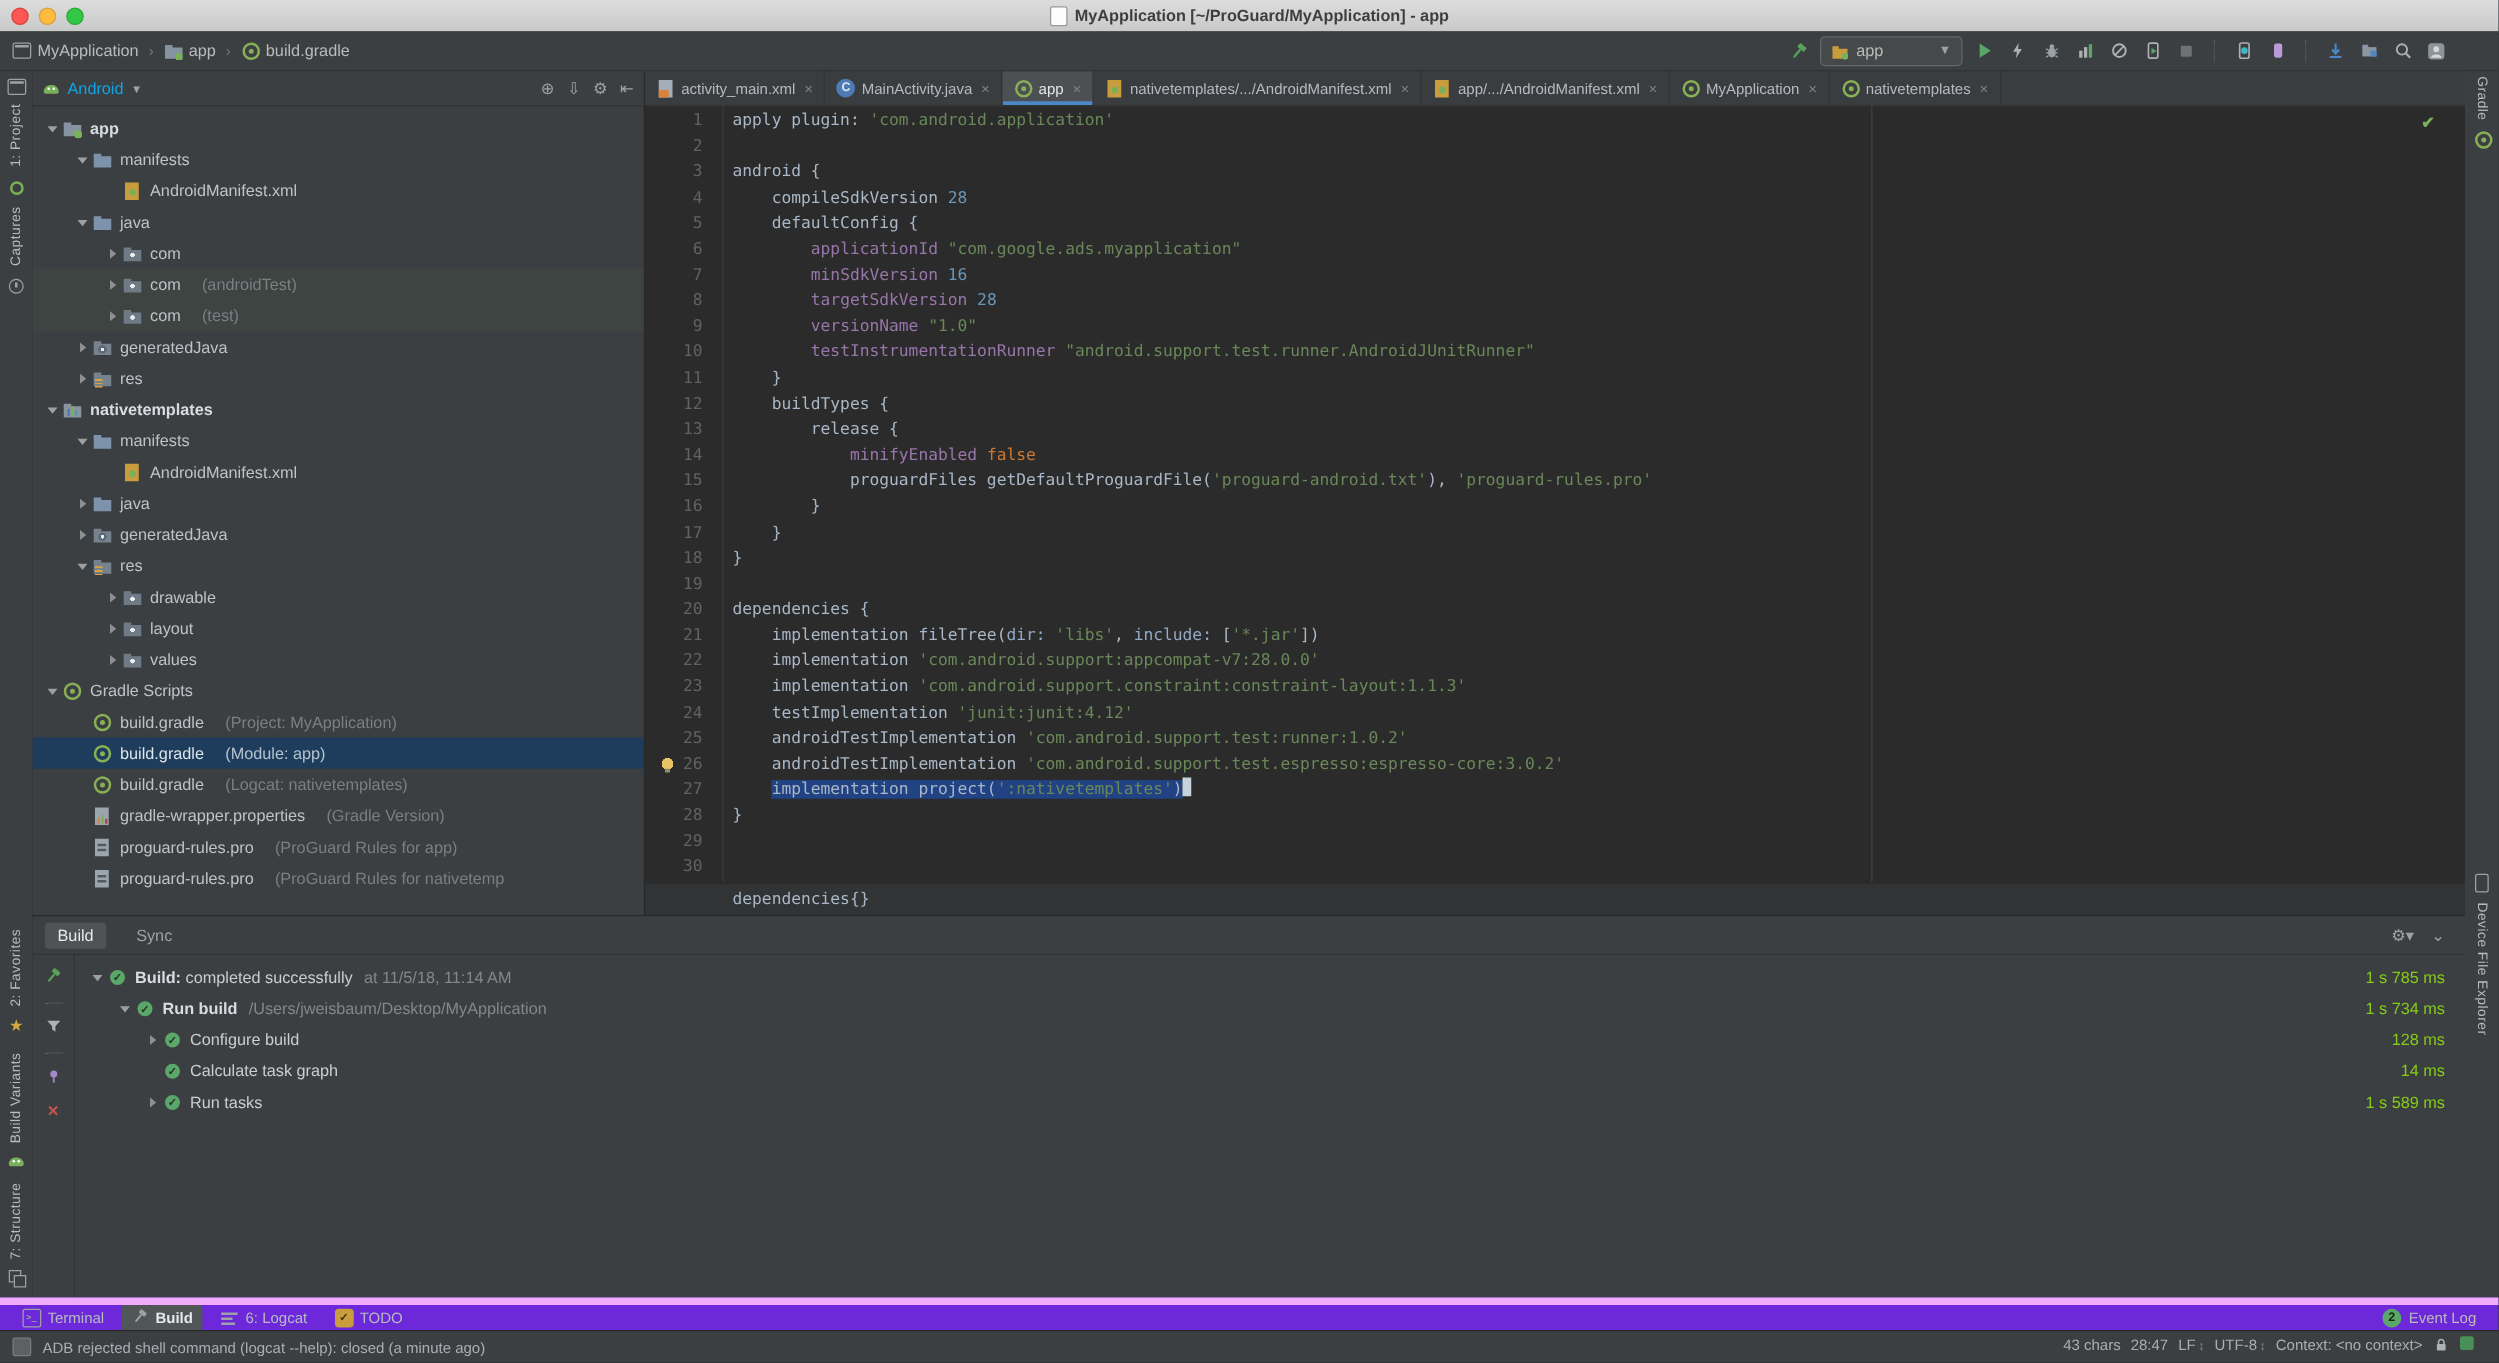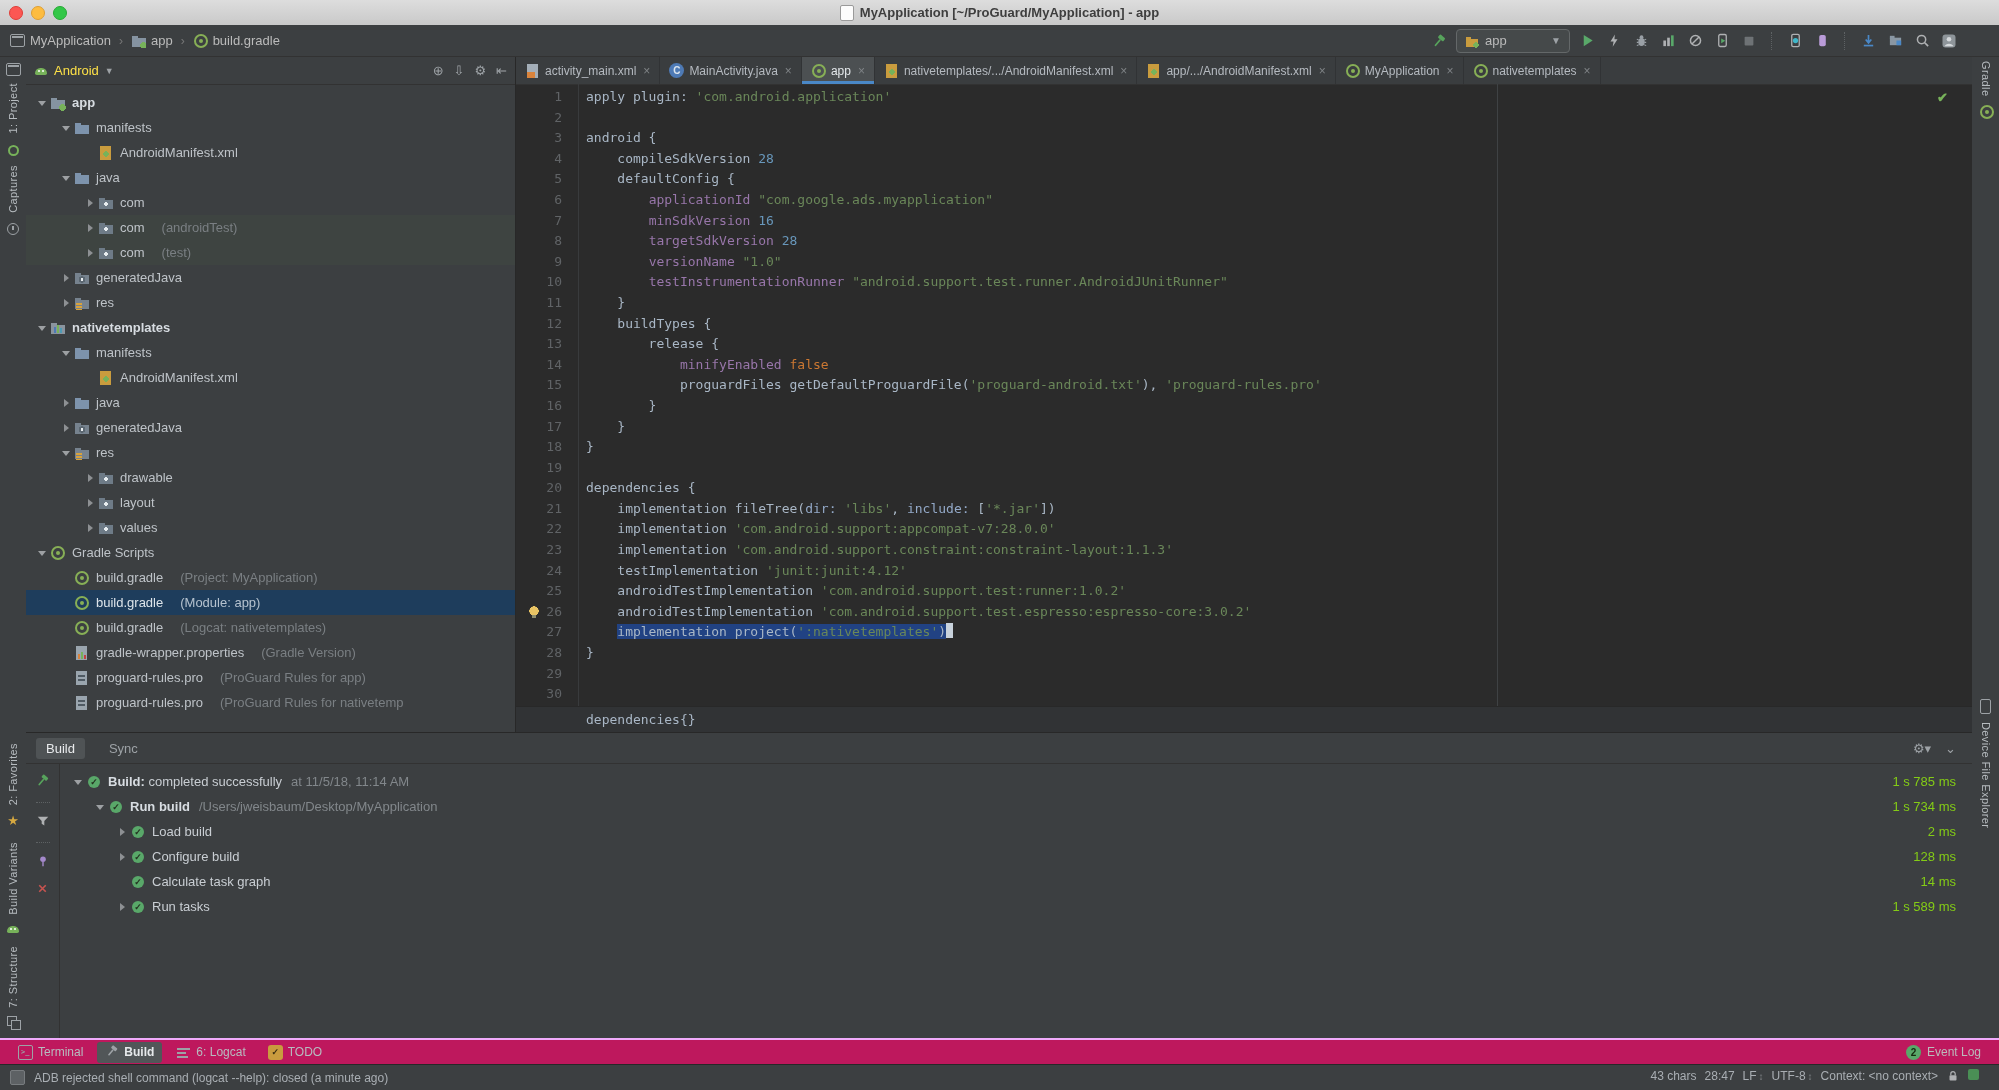--- a/index.html
+++ b/index.html
@@ -34,21 +34,21 @@
   .strip{position:absolute;top:57px;bottom:52px;width:26px;background:#3c3f41;display:flex;flex-direction:column;align-items:center;}
   .strip.left{left:0;border-right:1px solid #282828;}
   .strip.right{right:0;width:27px;border-left:1px solid #282828;}
   .vlabel{font-size:11px;color:#b7bcc0;letter-spacing:.4px;writing-mode:vertical-rl;white-space:nowrap;}
   .strip.left .vlabel{transform:rotate(180deg);}
   .sic{flex:none;}
 
   
   .project{position:absolute;left:26px;top:57px;width:490px;height:675px;background:#3c3f41;border-right:1px solid #282828;box-sizing:border-box;}
   .phead{height:27px;border-bottom:1px solid #323232;display:flex;align-items:center;padding:0 8px;gap:6px;}
-  .phead .sel-label{color:#fde047;}
+  .phead .sel-label{color:#0ea5e9;}
   .phead .carat{font-size:9px;color:#9da2a6;}
   .phead-icons{margin-left:auto;display:flex;align-items:center;gap:10px;color:#9da2a6;font-size:13px;}
   .tree{position:absolute;top:33px;left:0;right:0;bottom:0;overflow:hidden;}
   .trow{height:25px;display:flex;align-items:center;white-space:nowrap;}
   .trow.hl{background:#3e4441;}
   .trow.selected{background:#1e3d5c;}
   .tlbl{color:#bec3c8;}
   .tlbl.b{font-weight:bold;color:#d7dce1;}
   .sfx{color:#7a7f83;margin-left:17px;}
   .trow.selected .tlbl{color:#dde4ea;}
@@ -117,21 +117,21 @@
             display:flex;flex-direction:column;align-items:center;padding-top:10px;gap:11px;box-sizing:border-box;}
   .bdots{width:14px;border-top:1px dotted #5e6264;}
   .btree{position:absolute;left:34px;top:36px;right:0;}
   .brow{position:relative;height:25px;display:flex;align-items:center;font-size:13px;color:#c9ced3;}
   .bb{font-weight:bold;color:#d8dde2;white-space:pre;}
   .bt{color:#c9ced3;white-space:pre;}
   .bm{color:#82878b;margin-left:9px;white-space:pre;}
   .bdur{position:absolute;right:16px;color:#84cc16;}
 
   
-  .bottombar{position:absolute;left:0;right:0;top:1038px;height:26px;background:#be185d;border-top:2px solid #f0abfc;
+  .bottombar{position:absolute;left:0;right:0;top:1038px;height:26px;background:#6d28d9;border-top:6px solid #f0abfc;
              display:flex;align-items:center;padding:0 10px;box-sizing:border-box;gap:6px;font-size:12px;}
   .btab{display:flex;align-items:center;gap:5px;padding:2px 8px;border-radius:3px;color:#b7bcc0;}
   .btab.active{background:#515658;color:#e6e9eb;font-weight:bold;}
   .eventlog{margin-left:auto;display:flex;align-items:center;gap:6px;margin-right:8px;}
   .badge{width:15px;height:15px;border-radius:50%;background:#59a869;color:#16290f;font:bold 10px/15px "Liberation Sans",sans-serif;text-align:center;}
 
   
   .statusbar{position:absolute;left:0;right:0;top:1064px;height:26px;background:#3c3f41;border-top:1px solid #282828;
              display:flex;align-items:center;padding:0 10px;box-sizing:border-box;font-size:12px;color:#a9aeb3;}
   .sb-ic{width:13px;height:13px;background:#5d6164;border:1px solid #787c7f;border-radius:2px;margin-right:9px;}
@@ -618,26 +618,20 @@
         <div class="brow" style="padding-left: 32px;">
           <span class="ar d"></span>
           <span class="ic ok"></span>
           <span class="bb">Run build</span>
           <span class="bm">/Users/jweisbaum/Desktop/MyApplication</span>
           <span class="bdur">1 s 734 ms</span>
         </div>
         <div class="brow" style="padding-left: 54px;">
           <span class="ar r"></span>
           <span class="ic ok"></span>
-          <span class="bt">Load build</span>
-          <span class="bdur">2 ms</span>
-        </div>
-        <div class="brow" style="padding-left: 54px;">
-          <span class="ar r"></span>
-          <span class="ic ok"></span>
           <span class="bt">Configure build</span>
           <span class="bdur">128 ms</span>
         </div>
         <div class="brow" style="padding-left: 54px;">
           <span class="ar n"></span>
           <span class="ic ok"></span>
           <span class="bt">Calculate task graph</span>
           <span class="bdur">14 ms</span>
         </div>
         <div class="brow" style="padding-left: 54px;">

